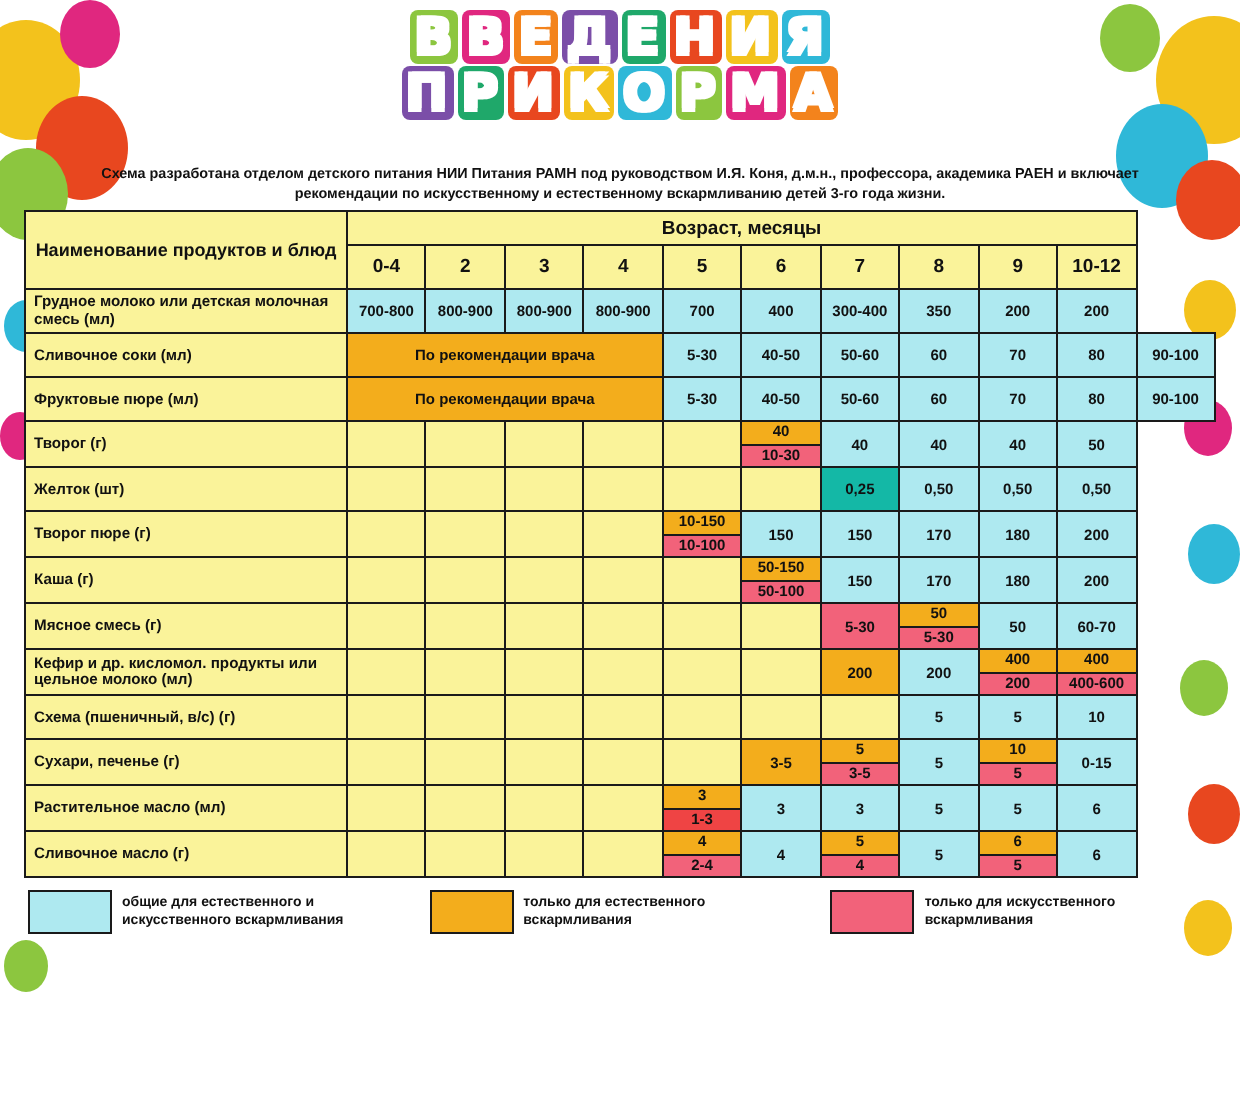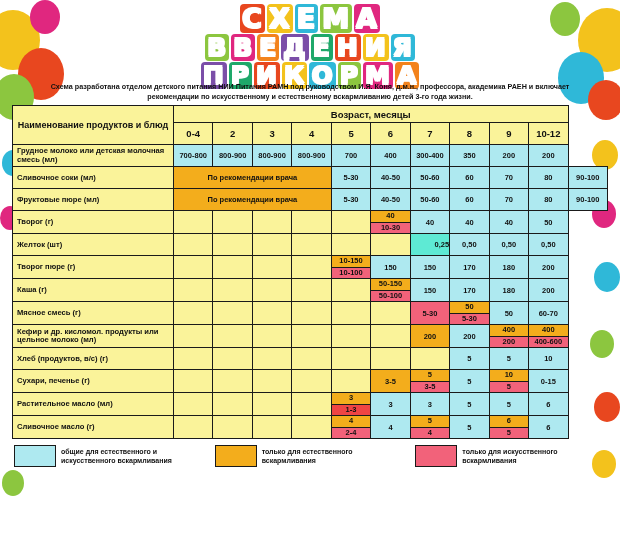--- a/index.html
+++ b/index.html
@@ -107,21 +107,20 @@
 <div class="balloon b10"></div>
 <div class="balloon b11"></div>
 <div class="balloon b12"></div>
 <div class="balloon b13"></div>
 <div class="balloon b14"></div>
 <div class="balloon b15"></div>
 <div class="balloon b16"></div>
 <div class="balloon b17"></div>
 
 <div class="title-art">
-  <div class="title-line tl1"><span class="ch" style="background: rgb(232, 71, 31);">С</span><span class="ch" style="background: rgb(243, 194, 28);">Х</span><span class="ch" style="background: rgb(47, 184, 216);">Е</span><span class="ch" style="background: rgb(140, 198, 63);">М</span><span class="ch" style="background: rgb(224, 39, 127);">А</span></div>
   <div class="title-line tl2"><span class="ch" style="background: rgb(140, 198, 63);">В</span><span class="ch" style="background: rgb(224, 39, 127);">В</span><span class="ch" style="background: rgb(243, 131, 28);">Е</span><span class="ch" style="background: rgb(123, 78, 168);">Д</span><span class="ch" style="background: rgb(31, 168, 106);">Е</span><span class="ch" style="background: rgb(232, 71, 31);">Н</span><span class="ch" style="background: rgb(243, 194, 28);">И</span><span class="ch" style="background: rgb(47, 184, 216);">Я</span></div>
   <div class="title-line tl3"><span class="ch" style="background: rgb(123, 78, 168);">П</span><span class="ch" style="background: rgb(31, 168, 106);">Р</span><span class="ch" style="background: rgb(232, 71, 31);">И</span><span class="ch" style="background: rgb(243, 194, 28);">К</span><span class="ch" style="background: rgb(47, 184, 216);">О</span><span class="ch" style="background: rgb(140, 198, 63);">Р</span><span class="ch" style="background: rgb(224, 39, 127);">М</span><span class="ch" style="background: rgb(243, 131, 28);">А</span></div>
 </div>
 
 <div class="subtitle">Схема разработана отделом детского питания НИИ Питания РАМН под руководством И.Я. Коня, д.м.н., профессора, академика РАЕН и включает рекомендации по искусственному и естественному вскармливанию детей 3-го года жизни.</div>
 
 <div class="table-wrap">
   <table>
     <thead>
       <tr>
@@ -194,21 +193,21 @@
           <td style="background: rgb(174, 233, 240);">50</td>
         </tr>
         <tr>
           <td class="namecell">Желток (шт)</td>
           <td style="background: rgb(250, 243, 154);"></td>
           <td style="background: rgb(250, 243, 154);"></td>
           <td style="background: rgb(250, 243, 154);"></td>
           <td style="background: rgb(250, 243, 154);"></td>
           <td style="background: rgb(250, 243, 154);"></td>
           <td style="background: rgb(250, 243, 154);"></td>
-          <td style="background: #5eead4; text-align: right;">0,25</td>
+          <td style="background: #14b8a6;">0,25</td>
           <td style="background: rgb(174, 233, 240);">0,50</td>
           <td style="background: rgb(174, 233, 240);">0,50</td>
           <td style="background: rgb(174, 233, 240);">0,50</td>
         </tr>
         <tr>
           <td class="namecell">Творог пюре (г)</td>
           <td style="background: rgb(250, 243, 154);"></td>
           <td style="background: rgb(250, 243, 154);"></td>
           <td style="background: rgb(250, 243, 154);"></td>
           <td style="background: rgb(250, 243, 154);"></td>
@@ -267,21 +266,21 @@
           <td class="cellsplit">
             <span class="split split-top" style="background: rgb(243, 173, 28);">400</span>
             <span class="split" style="background: rgb(242, 98, 122);">200</span>
           </td>
           <td class="cellsplit">
             <span class="split split-top" style="background: rgb(243, 173, 28);">400</span>
             <span class="split" style="background: rgb(242, 98, 122);">400-600</span>
           </td>
         </tr>
         <tr>
-          <td class="namecell">Хлеб (продуктов, в/с) (г)</td>
+          <td class="namecell">Схема (пшеничный, в/с) (г)</td>
           <td style="background: rgb(250, 243, 154);"></td>
           <td style="background: rgb(250, 243, 154);"></td>
           <td style="background: rgb(250, 243, 154);"></td>
           <td style="background: rgb(250, 243, 154);"></td>
           <td style="background: rgb(250, 243, 154);"></td>
           <td style="background: rgb(250, 243, 154);"></td>
           <td style="background: rgb(250, 243, 154);"></td>
           <td style="background: rgb(174, 233, 240);">5</td>
           <td style="background: rgb(174, 233, 240);">5</td>
           <td style="background: rgb(174, 233, 240);">10</td>

